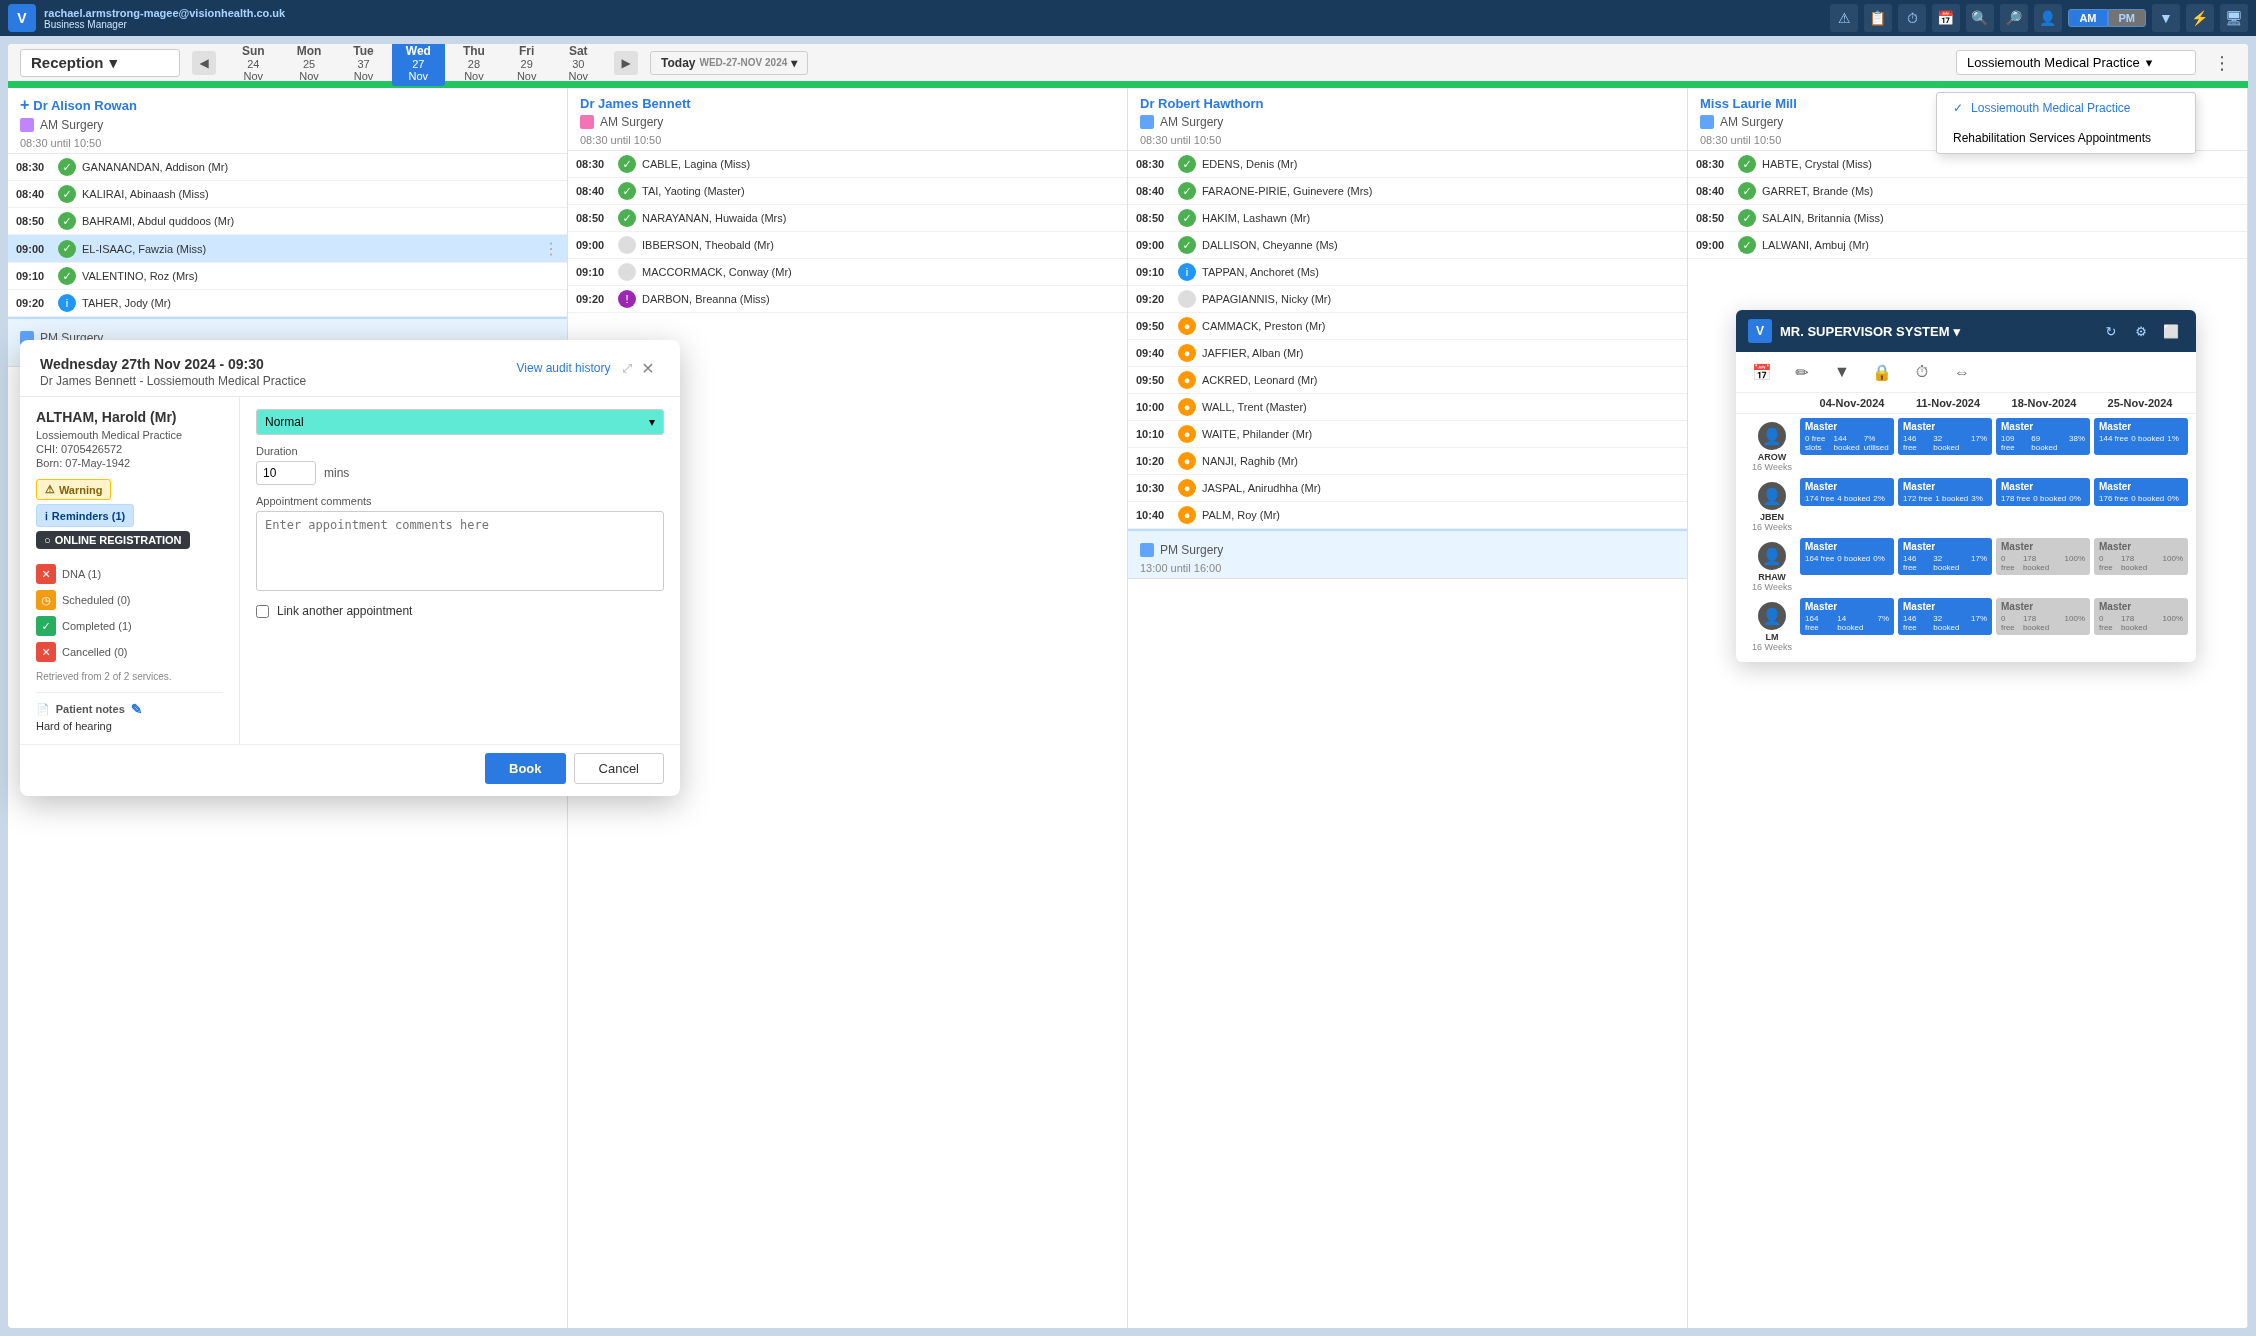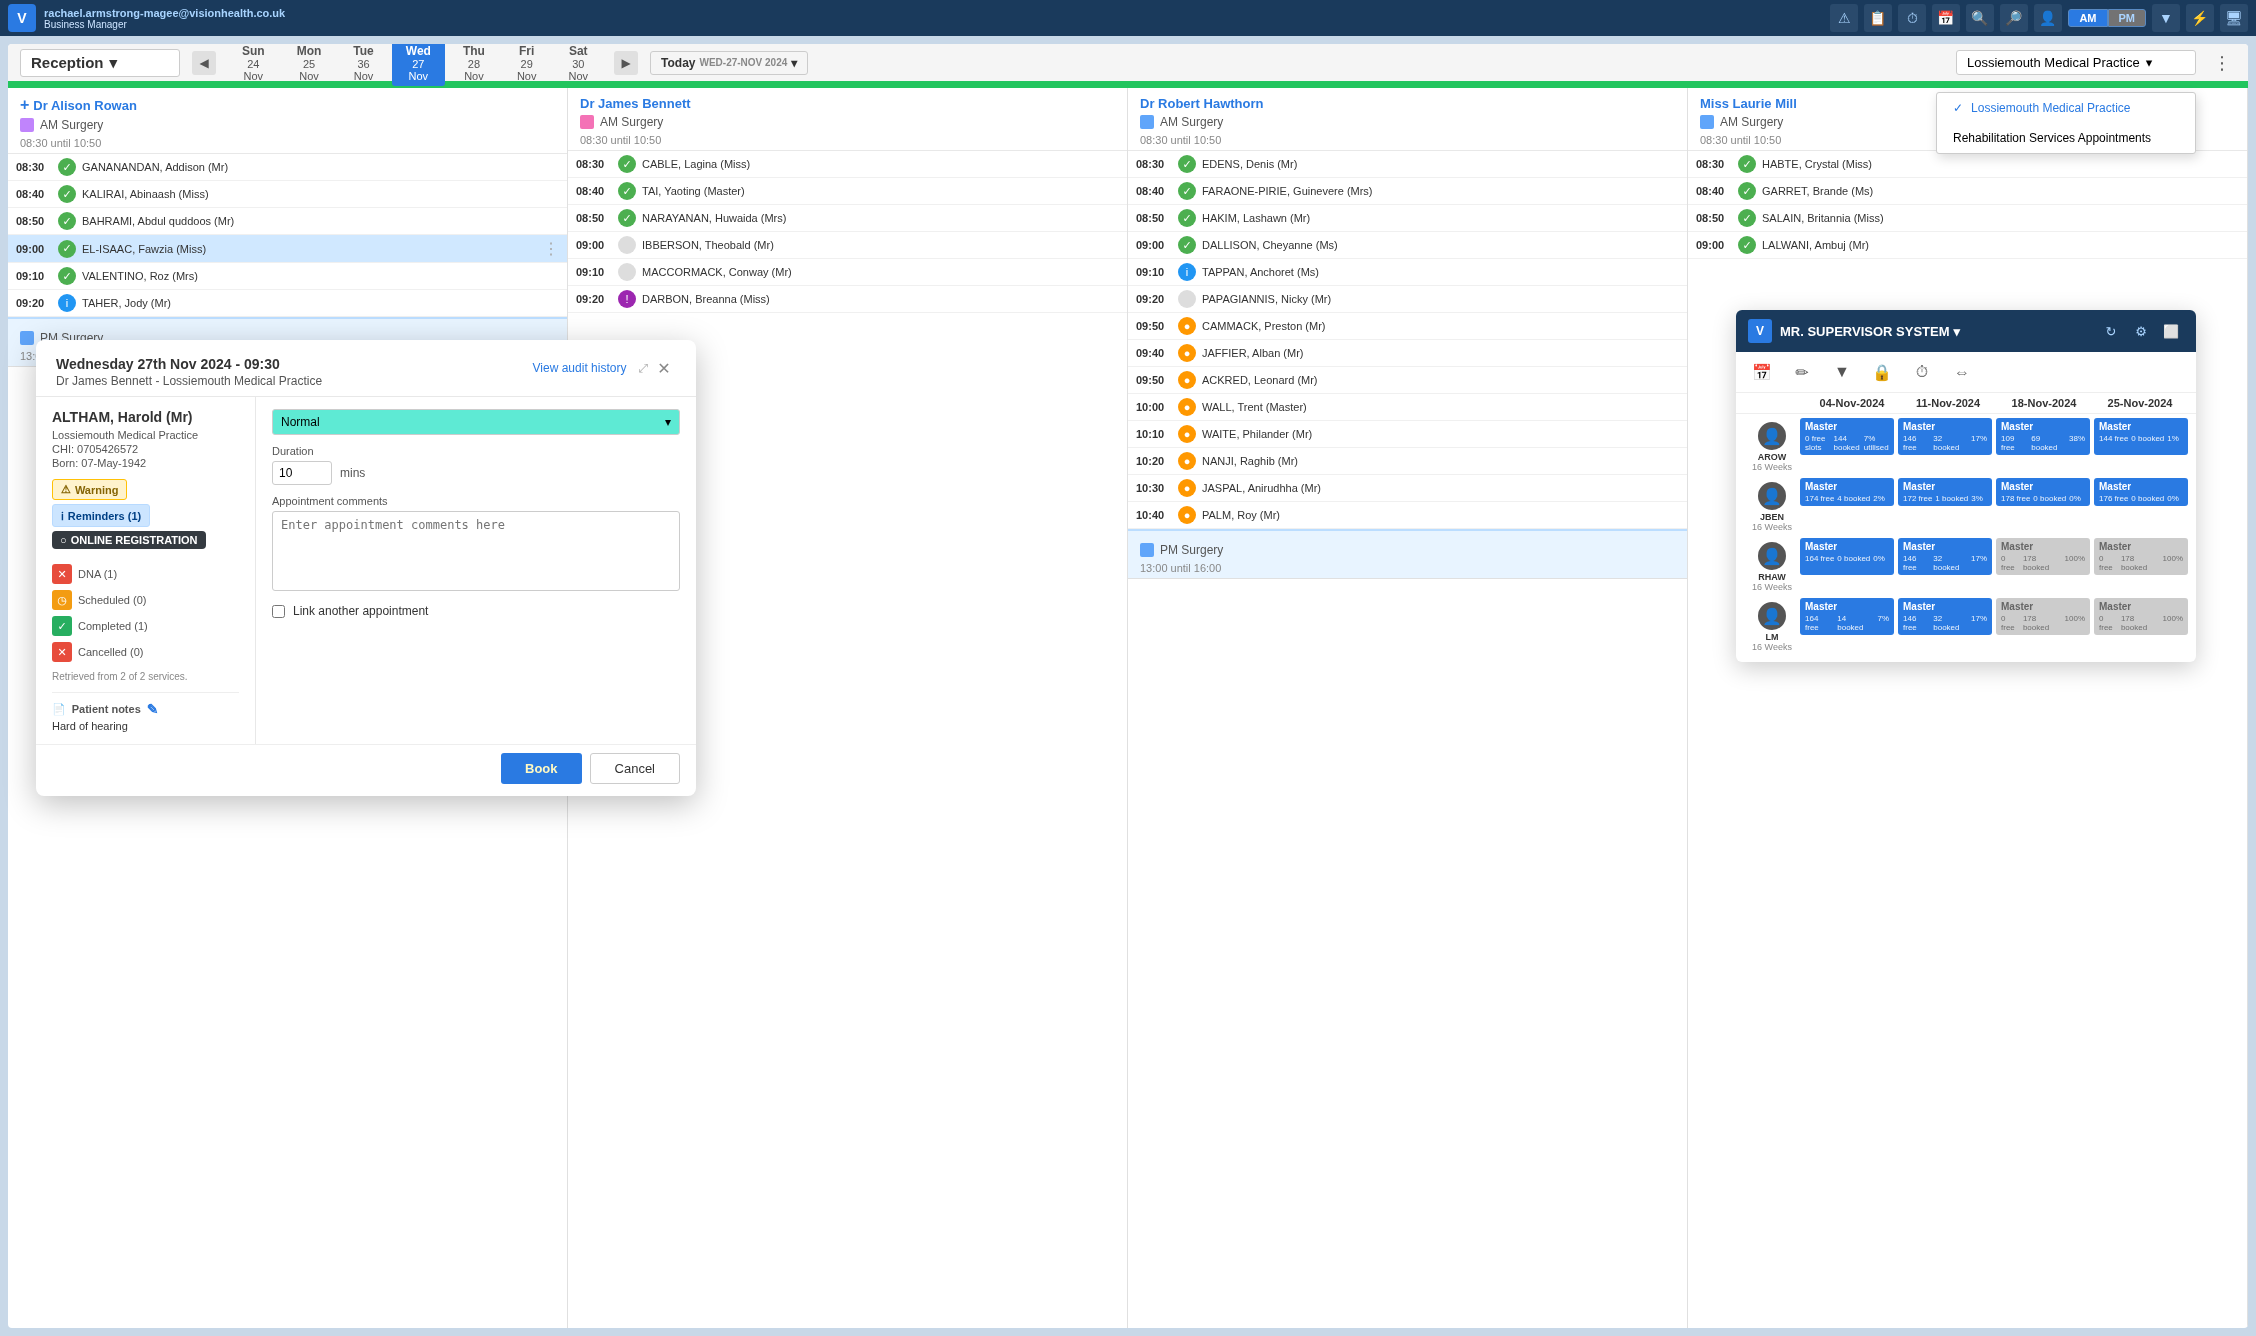--- a/index.html
+++ b/index.html
@@ -214,21 +214,21 @@
     .pm-surgery-header {
       background: #e8f4ff;
       padding: 8px 12px 4px;
       border-bottom: 1px solid #e0e0e0;
       border-top: 2px solid #bbddff;
     }
 
     
     .modal-overlay {
       position: absolute;
-      top: 340px; left: 36px;
+      top: 340px; left: 20px;
       z-index: 200;
     }
     .booking-modal {
       background: white;
       border-radius: 8px;
       box-shadow: 0 8px 32px rgba(0,0,0,0.25);
       width: 660px;
       padding: 0;
       overflow: hidden;
     }
@@ -522,21 +522,21 @@
         <div>24</div>
         <div>Nov</div>
       </div>
       <div class="date-tab">
         <div class="day-name">Mon</div>
         <div>25</div>
         <div>Nov</div>
       </div>
       <div class="date-tab">
         <div class="day-name">Tue</div>
-        <div>36</div>
+        <div>37</div>
         <div>Nov</div>
       </div>
       <div class="date-tab active">
         <div class="day-name">Wed</div>
         <div>27</div>
         <div>Nov</div>
       </div>
       <div class="date-tab">
         <div class="day-name">Thu</div>
         <div>28</div>

